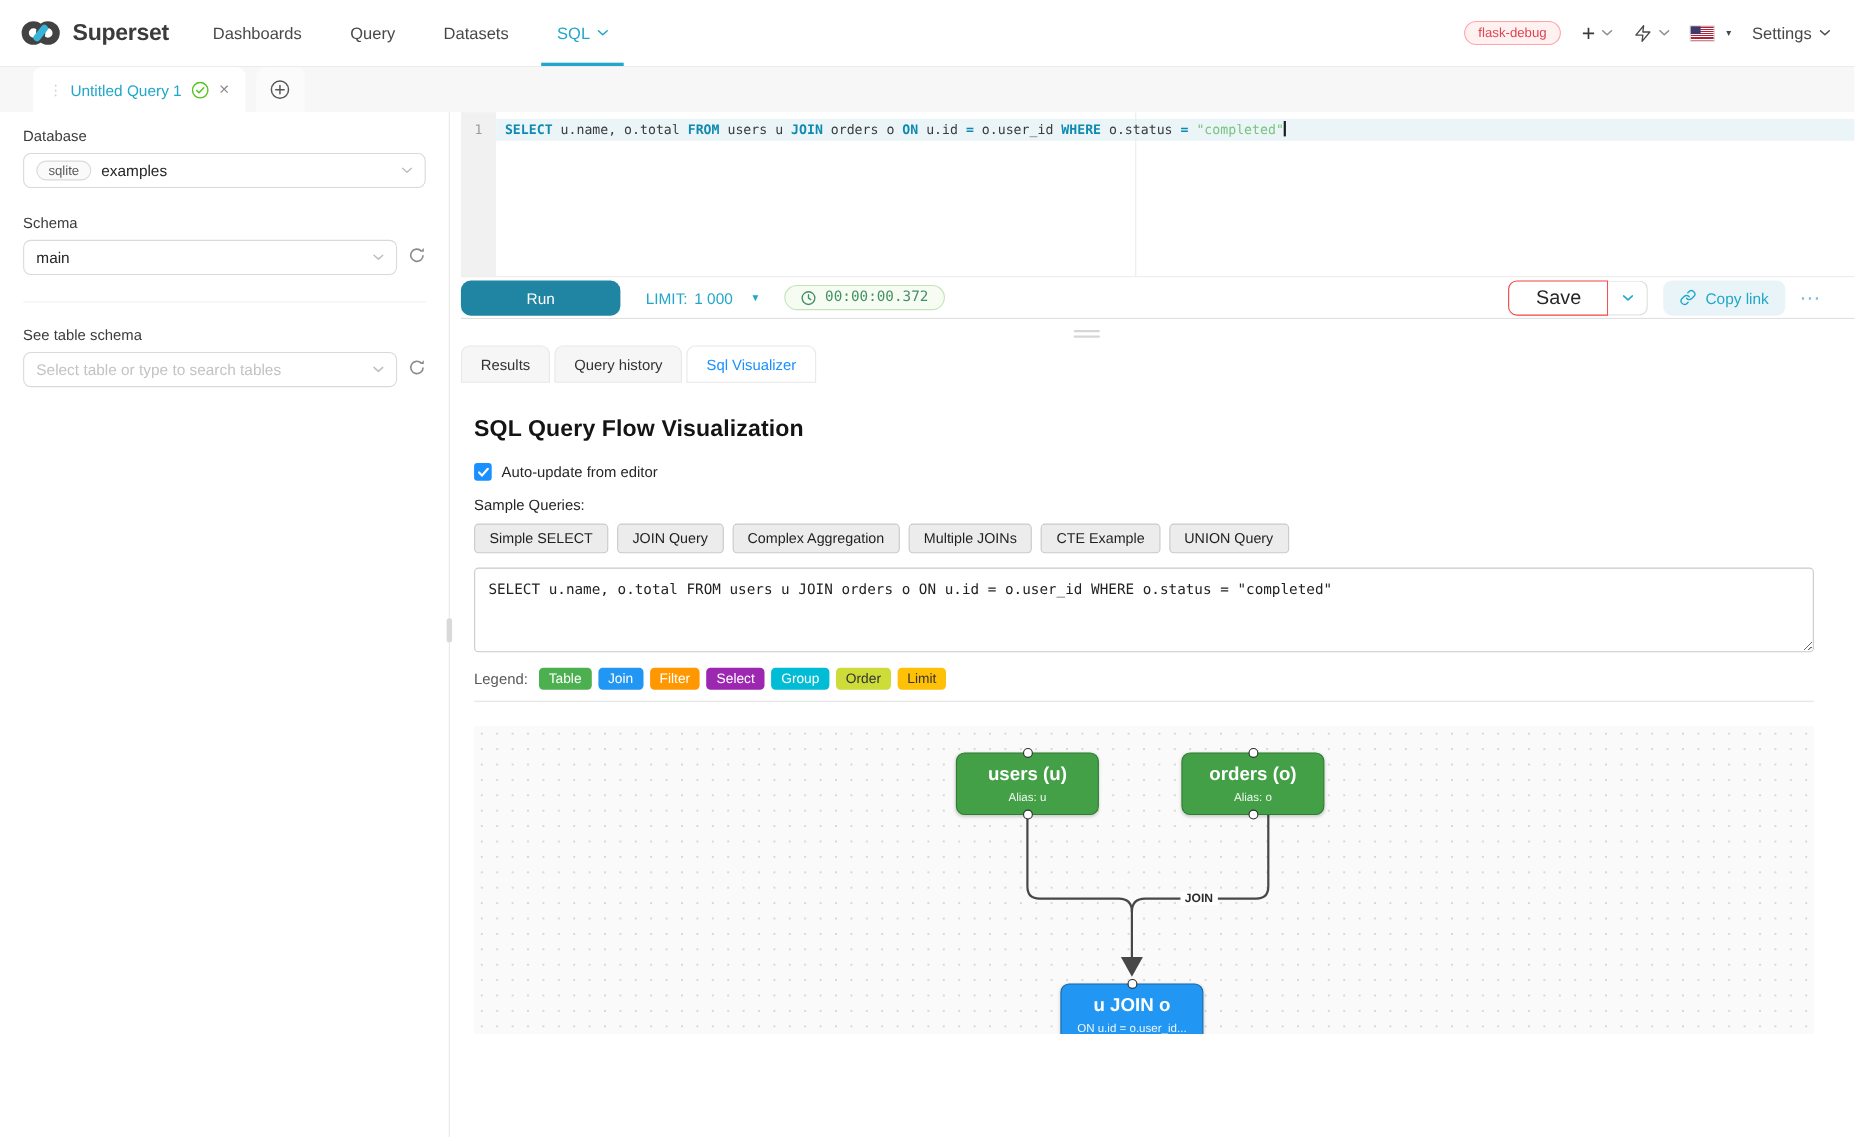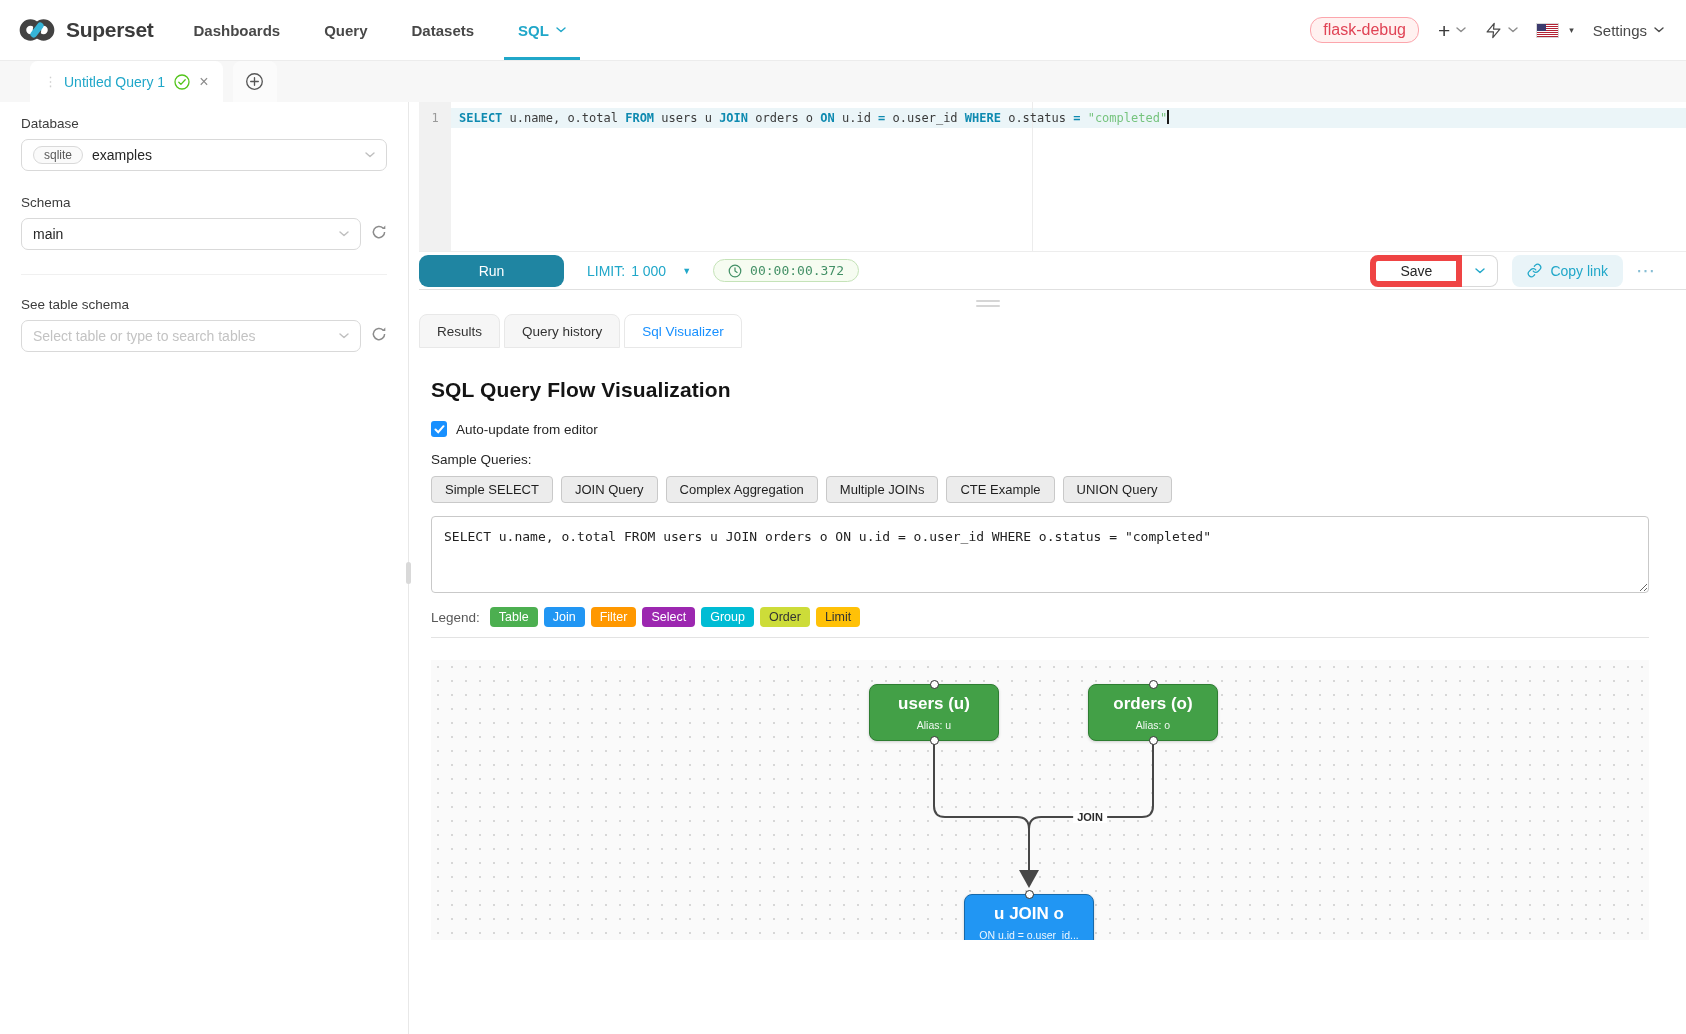--- a/index.html
+++ b/index.html
@@ -5,25 +5,25 @@
   * { box-sizing: border-box; margin: 0; padding: 0; }
   html,body { width:1686px; height:1034px; }
   body { font-family:"Liberation Sans", sans-serif; background:#fff; color:#262626; overflow:hidden; }
   .app { position:relative; width:1686px; height:1034px; background:#fff; }
 
   
   .navbar { height:61px; display:flex; align-items:stretch; background:#fff; border-bottom:1px solid #ececec; padding:0 22px 0 16px; }
   .brand { display:flex; align-items:center; gap:8px; cursor:pointer; }
   .brand-name { font-size:21px; font-weight:700; color:#3b3b3b; letter-spacing:-0.3px; }
   .nav { display:flex; margin-left:18px; }
-  .nav-item { display:flex; align-items:center; gap:7px; padding:4px 14px; margin:0 8px; font-size:15px; color:#484848; cursor:pointer; position:relative; text-decoration:none;font-weight:bold; }
+  .nav-item { display:flex; align-items:center; gap:7px; padding:4px 14px; margin:0 8px; font-size:15px; color:#484848; cursor:pointer; position:relative; text-decoration:none; }
   .nav-item.active { color:#20a7c9; }
   .nav-item.active::after { content:""; position:absolute; left:0; right:0; bottom:0; height:3px; background:#20a7c9; }
   .nav-right { margin-left:auto; display:flex; align-items:center; gap:19px; }
-  .env-badge { font-size:16px; color:#e04355; background:#fff1f0; border:1px solid #fca5ac; border-radius:12px; padding:3px 12px; }
+  .env-badge { font-size:12px; color:#e04355; background:#fff1f0; border:1px solid #fca5ac; border-radius:12px; padding:3px 12px; }
   .icon-btn { display:flex; align-items:center; gap:6px; cursor:pointer; color:#3a3a3a; }
   .plus-glyph { font-size:21px; line-height:1; color:#3a3a3a; }
   .flag { position:relative; width:21px; height:13px; background:repeating-linear-gradient(to bottom, #b22234 0 1px, #fff 1px 2px); outline:1px solid #d9d9d9; }
   .flag .canton { position:absolute; left:0; top:0; width:9px; height:7px; background:#3c3b6e; }
   .flag-caret { font-size:9px; color:#484848; margin-left:5px; }
   .settings { display:flex; align-items:center; gap:7px; font-size:15px; color:#484848; cursor:pointer; }
 
   
   .tabstrip { height:41px; background:#f7f7f7; display:flex; align-items:stretch; padding-left:30px; }
   .qtab { display:flex; align-items:center; gap:9px; background:#fff; border-radius:8px 8px 0 0; padding:0 14px; cursor:pointer; }
@@ -61,21 +61,21 @@
   .tok-string { color:#76c47e; }
   .cursor { display:inline-block; width:2px; height:14px; background:#1b1b1b; vertical-align:-2px; }
 
   
   .toolbar { height:38px; display:flex; align-items:center; padding-right:30px; border-bottom:1px solid #e0e0e0; }
   .run-btn { width:145px; height:32px; background:#1f85a2; color:#fff; font-size:14px; border:none; border-radius:9px; cursor:pointer; font-family:inherit; }
   .limit { display:flex; align-items:center; margin-left:23px; font-size:14px; color:#20a7c9; cursor:pointer; gap:6px; }
   .limit .caret { font-size:9px; margin-left:10px; }
   .timer { display:flex; align-items:center; gap:8px; margin-left:22px; border:1px solid #c5e3b8; background:#f6fcf1; color:#439066; border-radius:14px; padding:3px 14px; font-family:"DejaVu Sans Mono", monospace; font-size:13px; }
   .tb-right { margin-left:auto; display:flex; align-items:center; }
-  .save-main { height:32px; padding:0 24px; background:#fff; border:6px solid #ef4444; border-radius:8px 0 0 8px; font-size:14px; color:#262626; cursor:pointer; font-family:inherit; }
+  .save-main { height:32px; padding:0 24px; background:#fff; border:1px solid #ef4444; border-radius:8px 0 0 8px; font-size:18px; color:#262626; cursor:pointer; font-family:inherit; }
   .save-chev { height:32px; width:36px; background:#fff; border:1px solid #d9d9d9; border-left:none; border-radius:0 8px 8px 0; display:flex; align-items:center; justify-content:center; cursor:pointer; }
   .copy-btn { height:32px; margin-left:14px; padding:0 15px; background:#e9f4f8; border:none; border-radius:8px; color:#20a7c9; font-size:14px; display:flex; align-items:center; gap:8px; cursor:pointer; font-family:inherit; }
   .more-dots { margin-left:13px; color:#86bdd4; font-size:19px; cursor:pointer; letter-spacing:1px; }
 
   
   .south { position:relative; flex:1; overflow:hidden; }
   .grip-h { position:absolute; left:557px; top:10px; cursor:row-resize; }
   .grip-h div { width:24px; height:2px; background:#d6d6d6; margin-bottom:3px; border-radius:1px; }
   .stabs { display:flex; gap:4px; margin-top:24px; }
   .stab { height:34px; padding:0 17px; display:flex; align-items:center; background:#f6f6f6; border:1px solid #e8e8e8; border-radius:8px 8px 0 0; font-size:13.5px; color:#333; cursor:pointer; }
@@ -340,21 +340,21 @@
               <path d="M503 81 V146 Q503 157 514 157 H586 Q598 157 598 169 V212" fill="none" stroke="#474747" stroke-width="2"></path>
               <path d="M722 81 V146 Q722 157 711 157 H610 Q598 157 598 169" fill="none" stroke="#474747" stroke-width="2"></path>
               <polygon points="588,210 608,210 598,228" fill="#474747"></polygon>
               <path d="M598 291 V280 M598 291 V400" fill="none" stroke="#474747" stroke-width="2"></path>
             </svg>
             <span class="join-chip">JOIN</span>
             <div class="node" style="left:438px;top:24px;width:130px;height:57px;background:#43a047;border-color:#2e7d32">
                 <div class="node-title">users (u)</div>
                 <div class="node-sub">Alias: u</div>
               </div>
-              <div class="node" style="left:657px;top:24px;width:130px;height:57px;background:#43a047;border-color:#2e7d32">
+              <div class="node" style="left:643px;top:24px;width:130px;height:57px;background:#43a047;border-color:#2e7d32">
                 <div class="node-title">orders (o)</div>
                 <div class="node-sub">Alias: o</div>
               </div>
               <div class="node" style="left:533px;top:234px;width:130px;height:57px;background:#2196f3;border-color:#1769aa">
                 <div class="node-title">u JOIN o</div>
                 <div class="node-sub">ON u.id = o.user_id...</div>
               </div>
           </div>
         </div>
       </div>

